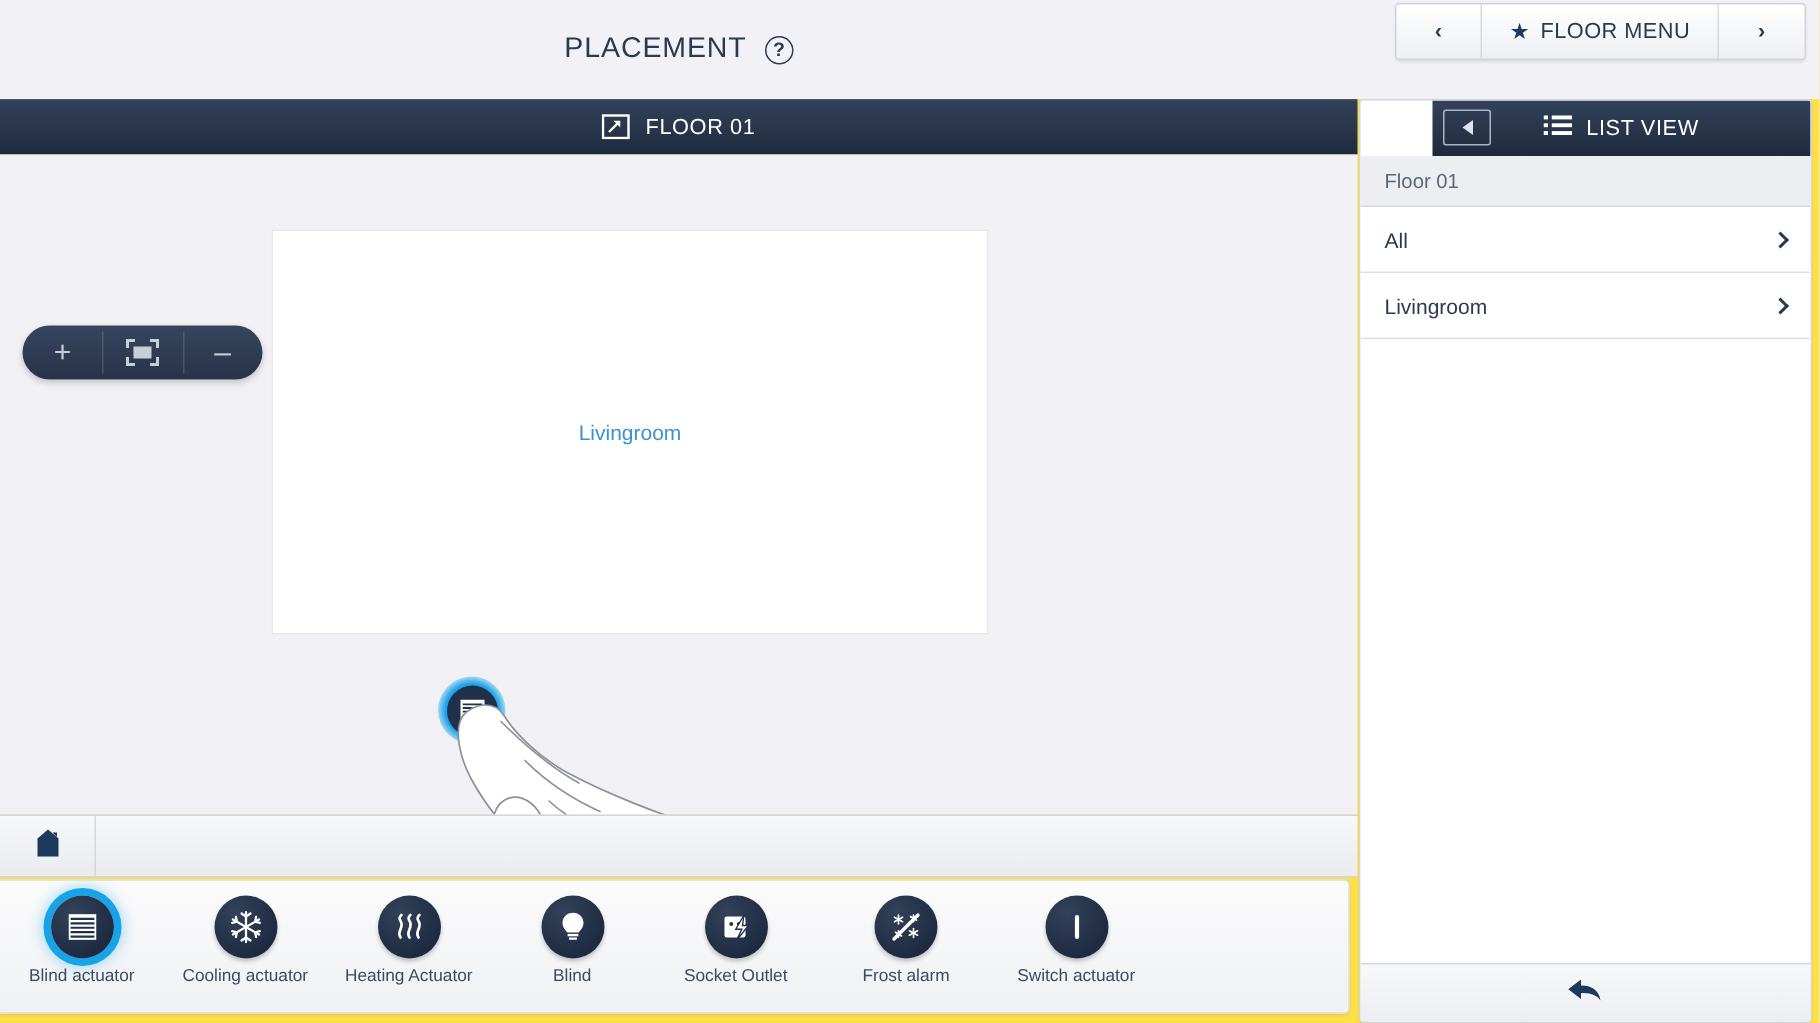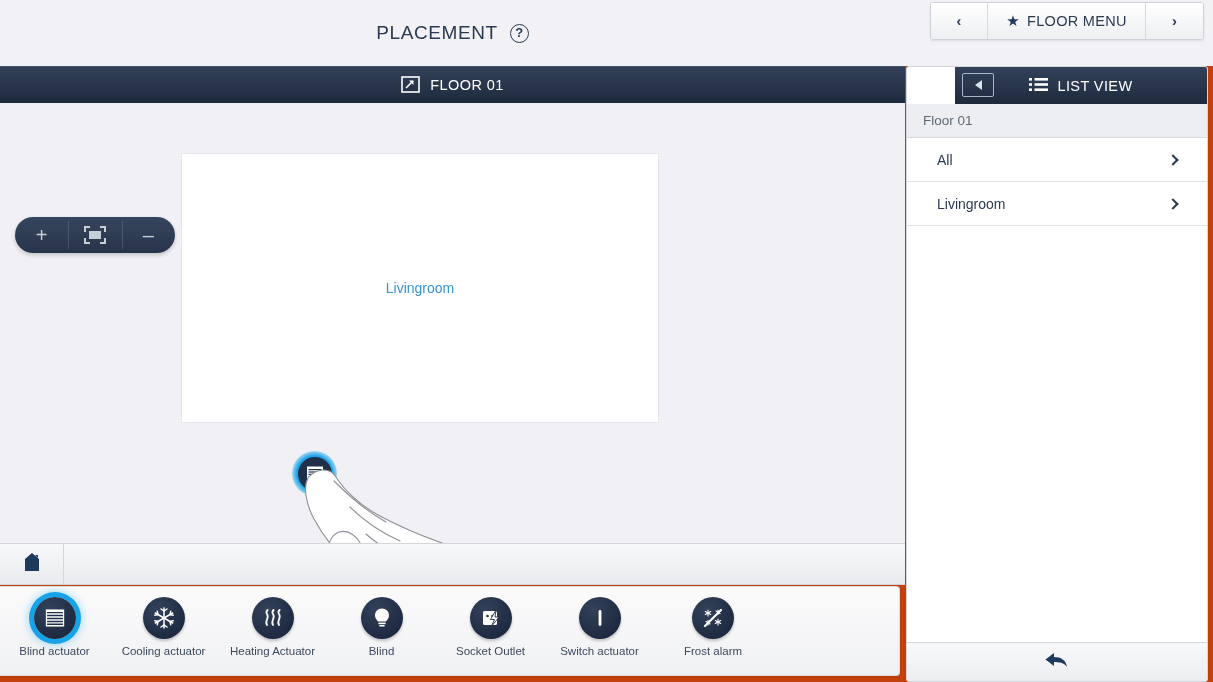--- a/index.html
+++ b/index.html
@@ -9,21 +9,21 @@
     background: #f2f2f6;
     font-family: "Liberation Sans", sans-serif;
     -webkit-font-smoothing: antialiased;
   }
   * { box-sizing: border-box; }
 
   .app {
     position: relative;
     width: 1213px;
     height: 682px;
-    background: #c2410c;
+    background: #fde047;
   }
 
   
   .topbar {
     position: absolute;
     left: 0; top: 0;
     width: 1213px; height: 66px;
     background: #f2f2f6;
   }
   .page-title {
@@ -289,21 +289,21 @@
     border-bottom: 1px solid #d8dade;
     display: flex; align-items: center;
     padding-left: 16px;
     font-size: 13.5px;
     color: #5c6878;
   }
   .list-row {
     height: 44px;
     border-bottom: 1px solid #dfe1e5;
     display: flex; align-items: center;
-    padding: 0 30px;
+    padding: 0 16px;
     font-size: 14px;
     color: #2b3a50;
     background: #ffffff;
   }
   .list-row .spacer { flex: 1; }
   .chev-right {
     display: inline-block;
     width: 8px; height: 8px;
     border-top: 2px solid #2b3a50;
     border-right: 2px solid #2b3a50;
@@ -481,29 +481,20 @@
         <svg width="24" height="24" viewBox="0 0 24 24">
           <rect x="4" y="5" width="14" height="14" rx="1.5" fill="#ffffff"></rect>
           <circle cx="8.5" cy="10" r="1.3" fill="#21304a"></circle>
           <circle cx="13.5" cy="10" r="1.3" fill="#21304a"></circle>
           <path d="M17 4 L11.5 13.5 L15.5 13.5 L12 21 L20 11 L16 11 Z" fill="#ffffff" stroke="#21304a" stroke-width="0.9"></path>
         </svg>
       </div>
       <div class="device-lbl">Socket Outlet</div>
     </div>
 
-    <div class="device">
-      <div class="device-ico">
-        <svg width="24" height="24" viewBox="0 0 24 24">
-          <rect x="10.6" y="4" width="2.8" height="16" rx="1.4" fill="#ffffff"></rect>
-        </svg>
-      </div>
-      <div class="device-lbl">Switch actuator</div>
-    </div>
-
     <div class="device wide">
       <div class="device-ico">
         <svg width="24" height="24" viewBox="0 0 24 24">
           <g stroke="#ffffff" stroke-width="1.1" stroke-linecap="round">
             <line x1="7" y1="4" x2="7" y2="10"></line>
               <line x1="4.3" y1="5.5" x2="9.7" y2="8.5"></line>
             <line x1="9.7" y1="5.5" x2="4.3" y2="8.5"></line>
             <line x1="17" y1="13" x2="17" y2="19"></line>
               <line x1="14.3" y1="14.5" x2="19.7" y2="17.5"></line>
             <line x1="19.7" y1="14.5" x2="14.3" y2="17.5"></line>
@@ -512,20 +503,29 @@
             <line x1="7" y1="14.5" x2="7" y2="19"></line>
               <line x1="5" y1="15.5" x2="9" y2="18"></line>
           </g>
           <line x1="4" y1="20" x2="20" y2="4" stroke="#ffffff" stroke-width="2.2" stroke-linecap="round"></line>
         </svg>
       </div>
       <div class="device-lbl">Frost alarm</div>
     </div>
 
     <div class="device">
+      <div class="device-ico">
+        <svg width="24" height="24" viewBox="0 0 24 24">
+          <rect x="10.6" y="4" width="2.8" height="16" rx="1.4" fill="#ffffff"></rect>
+        </svg>
+      </div>
+      <div class="device-lbl">Switch actuator</div>
+    </div>
+
+    <div class="device">
       
       
     </div>
   </div>
 
   <div class="right-panel">
 
     <div class="panel-header">
       <div class="collapse-btn">
         <span class="tri"></span>

